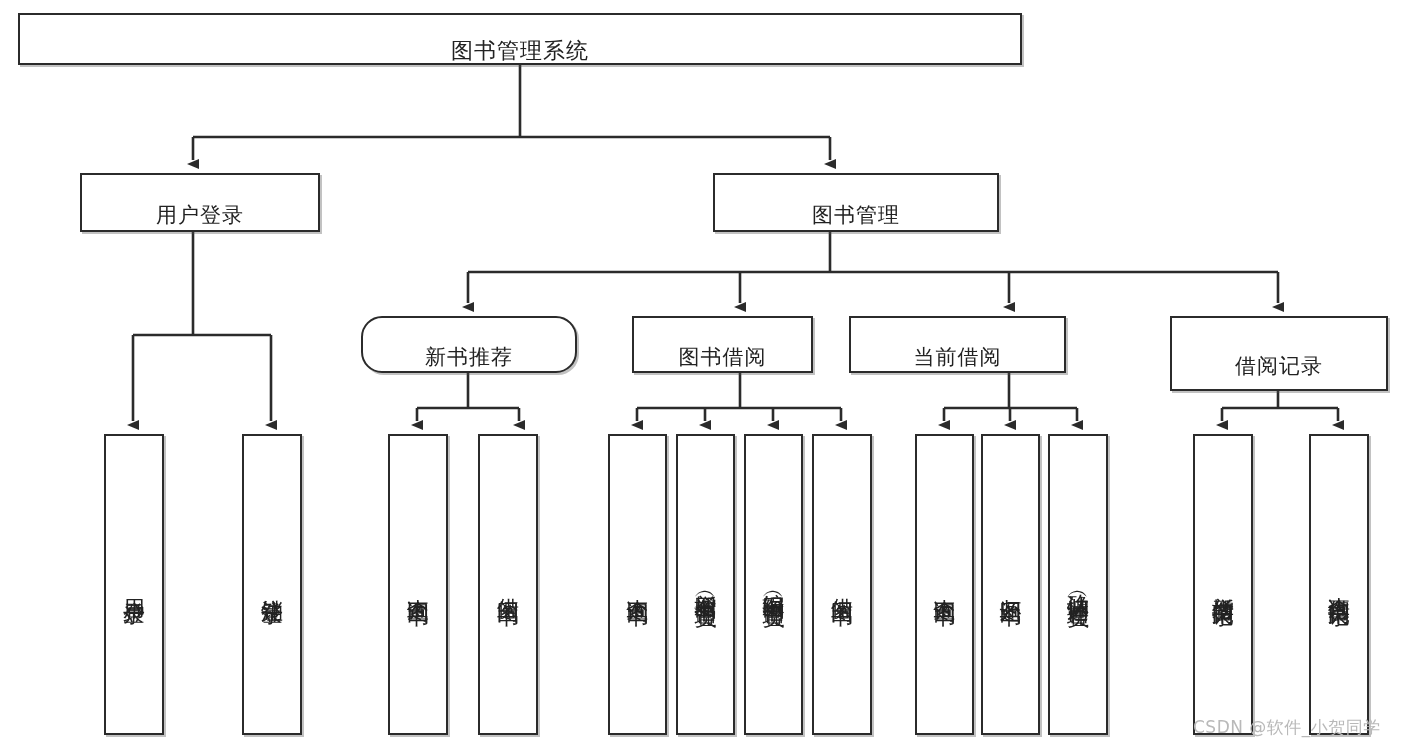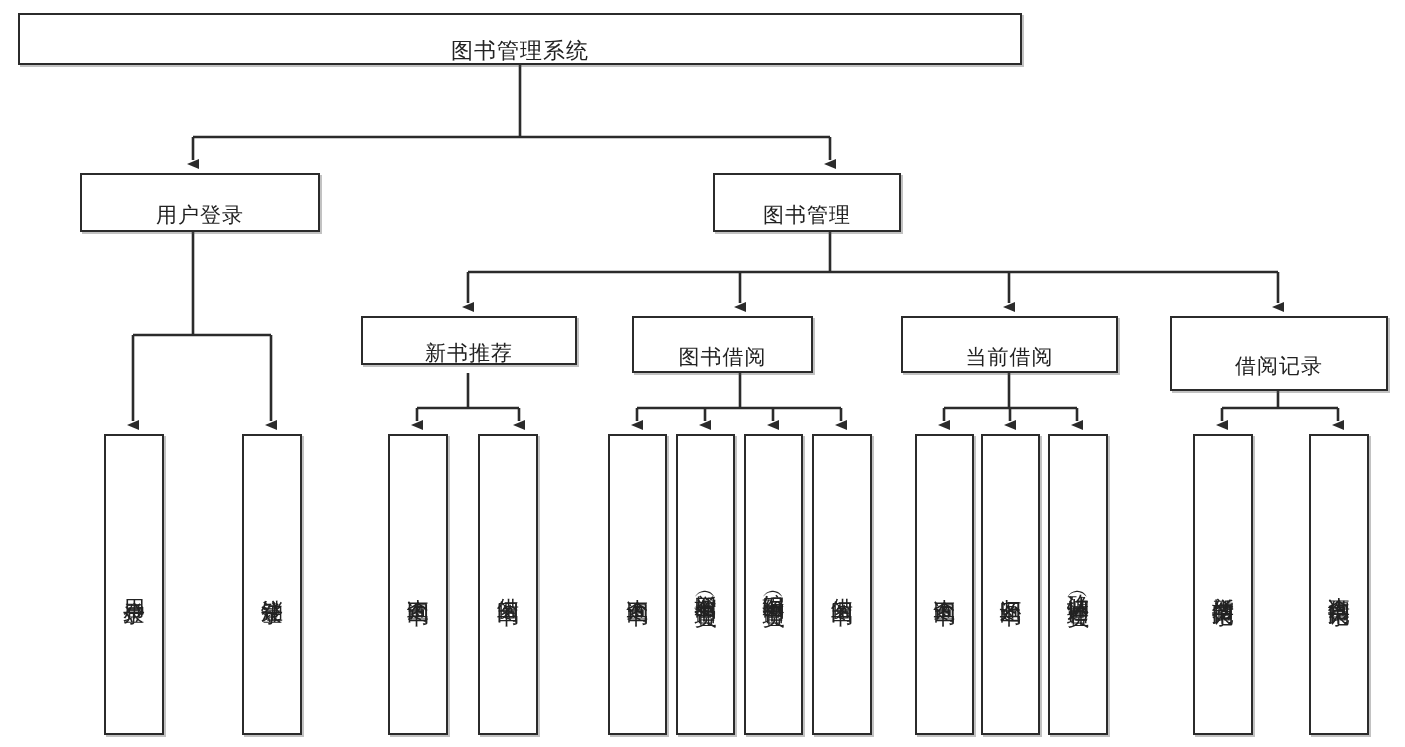--- a/index.html
+++ b/index.html
@@ -63,30 +63,30 @@
       </g>
   </svg>
 
   <div id="node-layer">
       <div class="box root h-box" style="left: 18px; top: 13px; width: 1004px; height: 52px;">
         <span class="lbl">图书管理系统</span>
       </div>
       <div class="box h-box" style="left: 80px; top: 173px; width: 240px; height: 59px;">
         <span class="lbl">用户登录</span>
       </div>
-      <div class="box h-box" style="left: 713px; top: 173px; width: 188px; height: 59px;">
+      <div class="box h-box" style="left: 713px; top: 173px; width: 286px; height: 59px;">
         <span class="lbl">图书管理</span>
       </div>
-      <div class="box h-box" style="left: 361px; top: 316px; width: 216px; height: 49px;">
+      <div class="box h-box" style="left: 361px; top: 316px; width: 216px; height: 57px; border-radius: 21px;">
         <span class="lbl">新书推荐</span>
       </div>
       <div class="box h-box" style="left: 632px; top: 316px; width: 181px; height: 57px;">
         <span class="lbl">图书借阅</span>
       </div>
-      <div class="box h-box" style="left: 901px; top: 316px; width: 217px; height: 57px;">
+      <div class="box h-box" style="left: 849px; top: 316px; width: 217px; height: 57px;">
         <span class="lbl">当前借阅</span>
       </div>
       <div class="box h-box" style="left: 1170px; top: 316px; width: 218px; height: 75px;">
         <span class="lbl">借阅记录</span>
       </div>
       <div class="box leaf v-box" style="left: 104px; top: 434px; width: 60px; height: 301px;">
         <span class="lbl">用户登录</span>
       </div>
       <div class="box leaf v-box" style="left: 242px; top: 434px; width: 60px; height: 301px;">
         <span class="lbl">注销登录</span>
@@ -119,13 +119,14 @@
         <span class="lbl">确认归还（管理员）</span>
       </div>
       <div class="box leaf v-box" style="left: 1193px; top: 434px; width: 60px; height: 301px;">
         <span class="lbl">新增借阅记录</span>
       </div>
       <div class="box leaf v-box" style="left: 1309px; top: 434px; width: 60px; height: 301px;">
         <span class="lbl">查询借阅记录</span>
       </div>
     </div>
 
+  <div class="wm" style="left: 1193px; top: 716px;">CSDN @软件_小贺同学</div>
 </div>
 
 </body></html>

